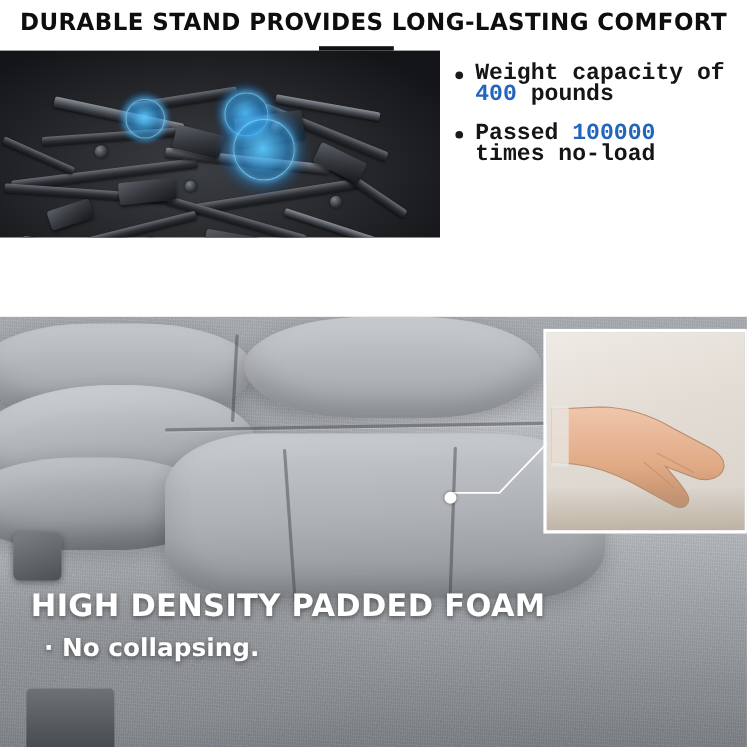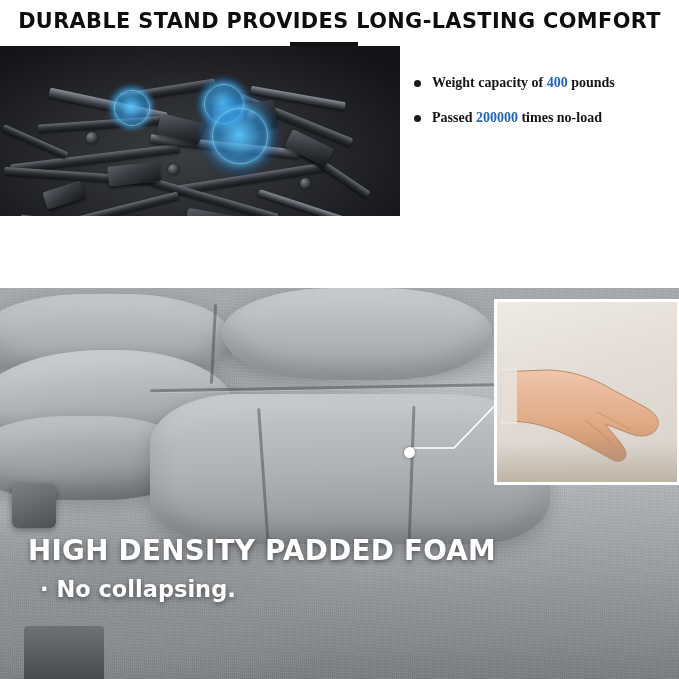--- a/index.html
+++ b/index.html
@@ -110,26 +110,25 @@
   .bullet-dot {
     position: absolute;
     left: 0;
     top: 7px;
     width: 7px;
     height: 7px;
     border-radius: 50%;
     background: #1b1b1b;
   }
   .bullet-text {
-    font-family: Liberation Serif, serif;
+    font-family: Liberation Mono, monospace;
     font-weight: bold;
-    font-size: 14px;
+    font-size: 21px;
     line-height: 19px;
     color: #151515;
-    margin-top: 15px;
   }
   .num {
     color: #2266bb;
   }
 
   
   #bottom-panel {
     position: absolute;
     left: 0;
     top: 288px;
@@ -301,21 +300,21 @@
       <div class="glow-ring" style="left:62px; top:202px; width:36px; height:36px;"></div>
     </div>
 
     <div id="bullets">
       <div class="bullet-row">
         <span class="bullet-dot"></span>
         <div class="bullet-text"><span>Weight capacity of </span><span class="num">400</span><span> pounds</span></div>
       </div>
       <div class="bullet-row">
         <span class="bullet-dot"></span>
-        <div class="bullet-text"><span>Passed </span><span class="num">200000</span><span> times no-load</span></div>
+        <div class="bullet-text"><span>Passed </span><span class="num">100000</span><span> times no-load</span></div>
       </div>
     </div>
   </div>
 
   <div id="bottom-panel">
 
     <div id="sofa"></div>
     <div id="fabric"></div>
 
     <div class="cushion" style="left:-20px; top:6px; width:250px; height:86px; background:linear-gradient(180deg,#c2c6ca,#9da1a5);"></div>

